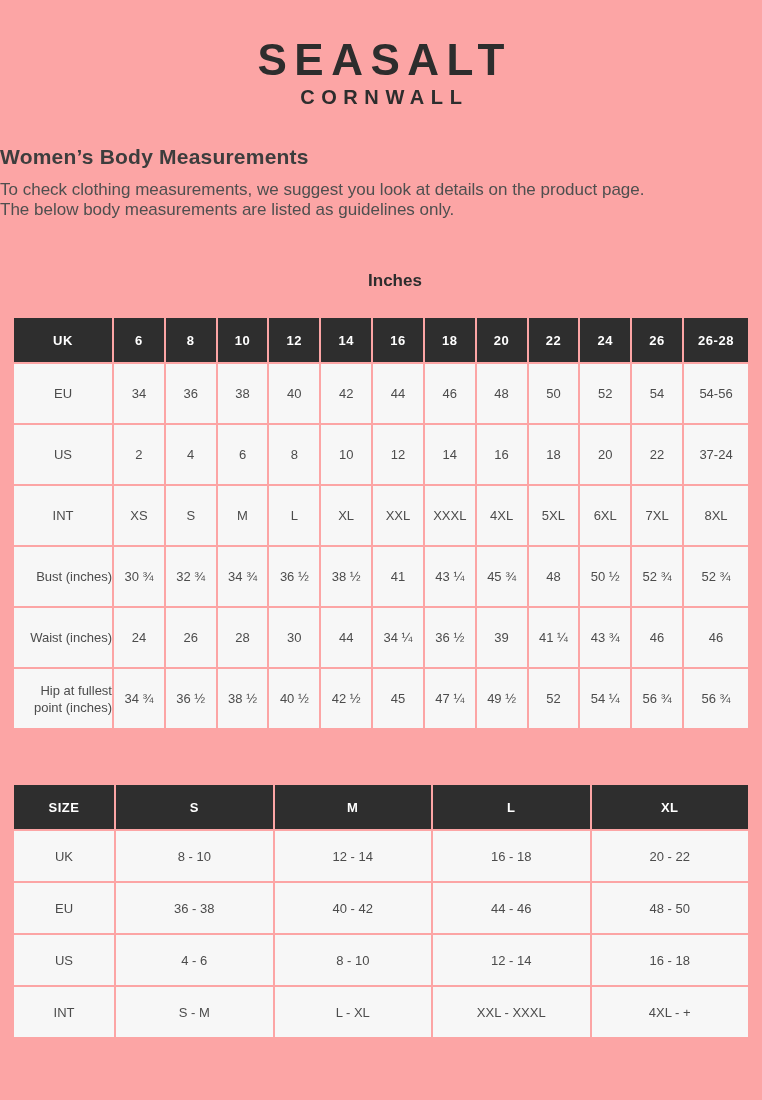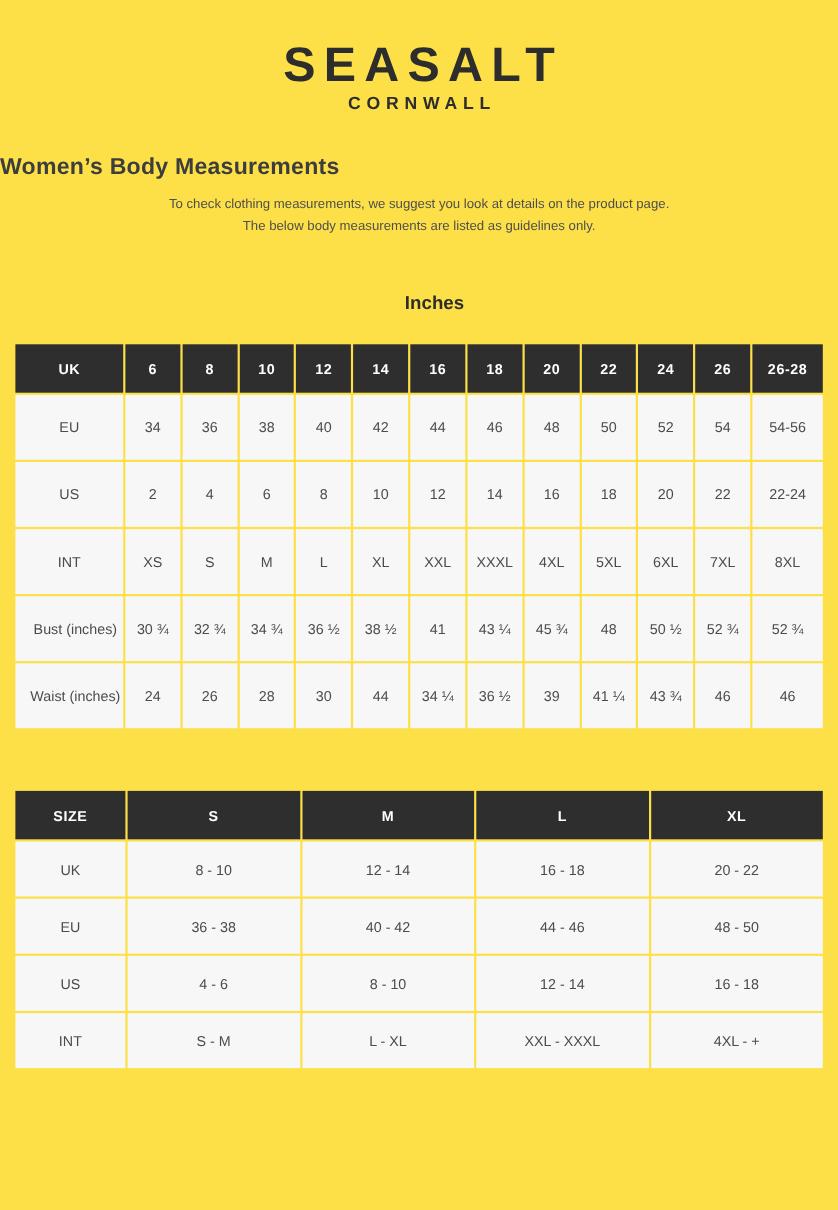--- a/index.html
+++ b/index.html
@@ -10,57 +10,57 @@
     --ink:#2d2d2d;
   }
   *{margin:0;padding:0;box-sizing:border-box;}
   html,body{background:#ffffff;}
   body{
     width:762px;
     font-family:"Liberation Sans", sans-serif;
     color:var(--cell-text);
     -webkit-font-smoothing:antialiased;
   }
-  .page{width:762px;min-height:1100px;padding-top:36px;background:#fde047;}
+  .page{width:762px;min-height:1100px;padding-top:36px;background:#fca5a5;}
   .brand{text-align:center;}
   .brand-logo{
     font-size:44px;font-weight:800;color:var(--ink);
     letter-spacing:.17em;margin-left:.17em;line-height:1.1;
   }
   .brand-sub{
-    font-size:16px;font-weight:700;color:var(--ink);
+    font-size:20px;font-weight:700;color:var(--ink);
     letter-spacing:.33em;margin-left:.33em;margin-top:2px;
   }
   .page-title{
     text-align:left;font-size:21px;font-weight:700;color:#3d3d3d;
     margin-top:36px;letter-spacing:.01em;
   }
   .desc{
-    text-align:center;font-size:12px;color:#4f4f4f;line-height:20px;
+    text-align:left;font-size:17px;color:#4f4f4f;line-height:20px;
   }
   .desc.first{margin-top:11px;}
   .section-title{
     text-align:center;font-size:17px;font-weight:700;color:var(--ink);
     margin-top:51px;
     padding-left:28px;
   }
   table{
     width:738px;margin:25px auto 0;
     border-collapse:separate;border-spacing:2px;table-layout:fixed;
   }
   th{
     background:var(--header-bg);color:var(--header-text);
     font-size:13px;font-weight:700;height:44px;
     text-align:center;vertical-align:middle;letter-spacing:.04em;
   }
   td{
     background:var(--cell-bg);color:var(--cell-text);
     font-size:13px;text-align:center;vertical-align:middle;height:59px;
   }
-  td.label-left{text-align:center;padding-left:11px;line-height:17px;}
+  td.label-left{text-align:right;padding-left:11px;line-height:17px;}
   #size-table{margin-top:53px;}
   #size-table td{height:50px;}
 </style>
 </head>
 <body>
 
 <div class="page">
 
   <header class="brand">
     <div class="brand-logo">SEASALT</div>
@@ -128,21 +128,21 @@
           <td>4</td>
           <td>6</td>
           <td>8</td>
           <td>10</td>
           <td>12</td>
           <td>14</td>
           <td>16</td>
           <td>18</td>
           <td>20</td>
           <td>22</td>
-          <td>22-24</td>
+          <td>37-24</td>
         </tr>
         <tr>
           <td class="row-label">INT</td>
           <td>XS</td>
           <td>S</td>
           <td>M</td>
           <td>L</td>
           <td>XL</td>
           <td>XXL</td>
           <td>XXXL</td>
@@ -175,20 +175,35 @@
           <td>30</td>
           <td>44</td>
           <td>34 ¼</td>
           <td>36 ½</td>
           <td>39</td>
           <td>41 ¼</td>
           <td>43 ¾</td>
           <td>46</td>
           <td>46</td>
         </tr>
+        <tr>
+          <td class="row-label label-left">Hip at fullest point (inches)</td>
+          <td>34 ¾</td>
+          <td>36 ½</td>
+          <td>38 ½</td>
+          <td>40 ½</td>
+          <td>42 ½</td>
+          <td>45</td>
+          <td>47 ¼</td>
+          <td>49 ½</td>
+          <td>52</td>
+          <td>54 ¼</td>
+          <td>56 ¾</td>
+          <td>56 ¾</td>
+        </tr>
       </tbody>
     </table>
 
   <table id="size-table">
       <colgroup>
         <col style="width: 100px;">
         <col>
         <col>
         <col>
         <col>

